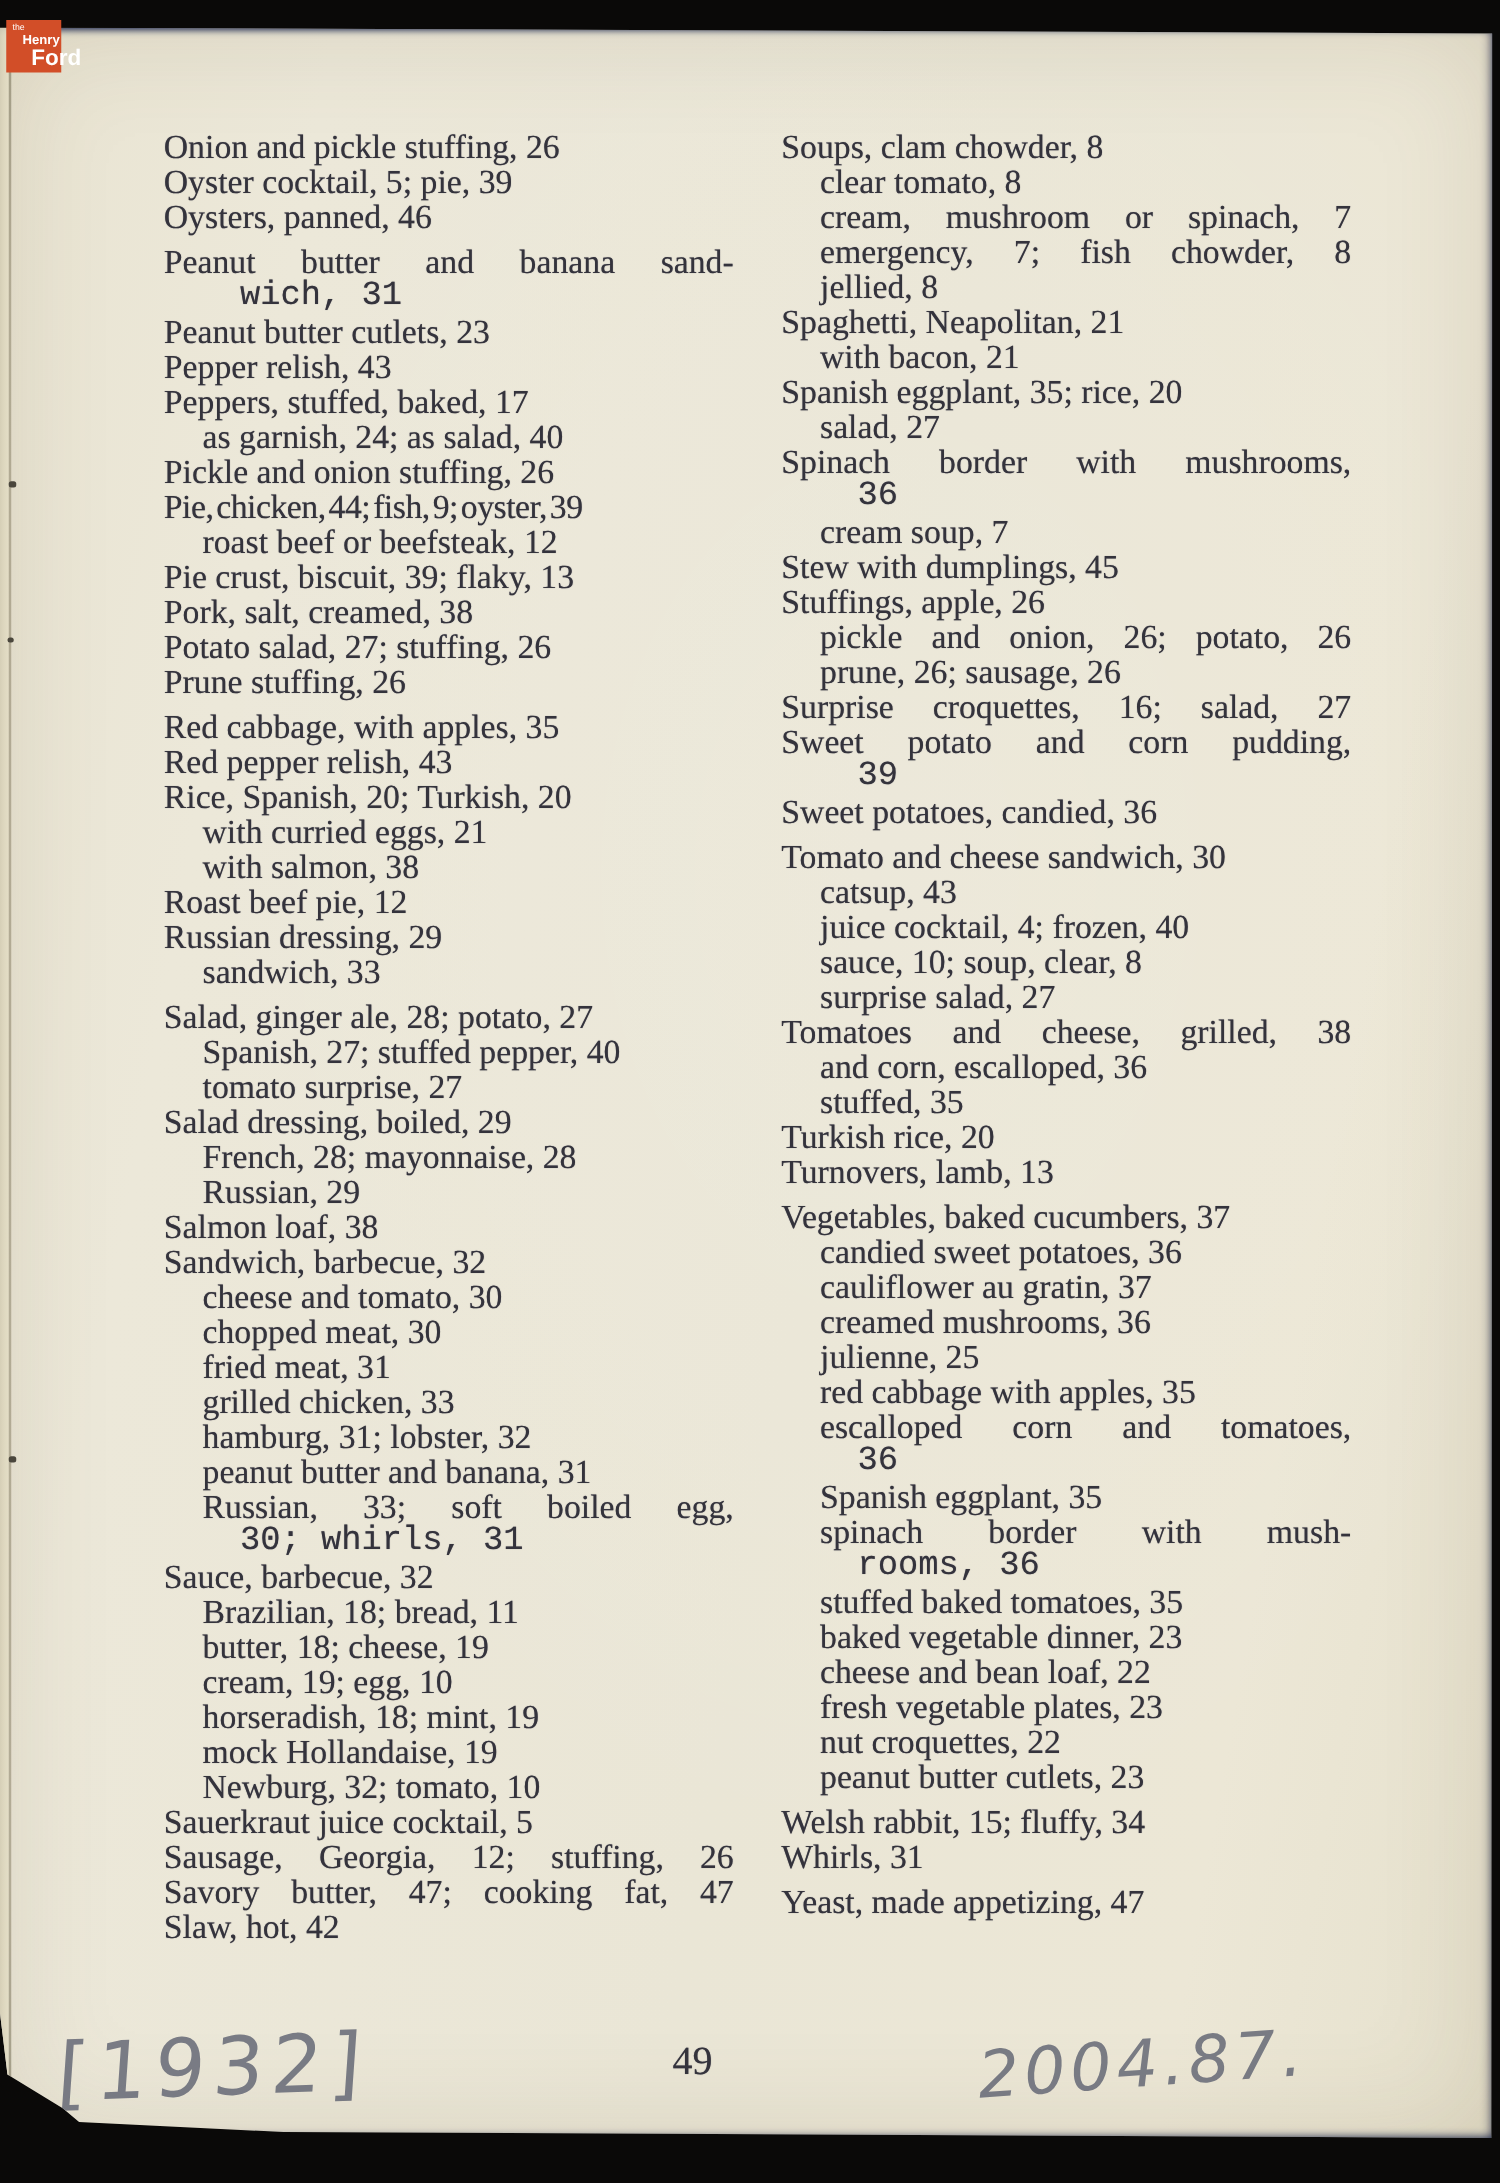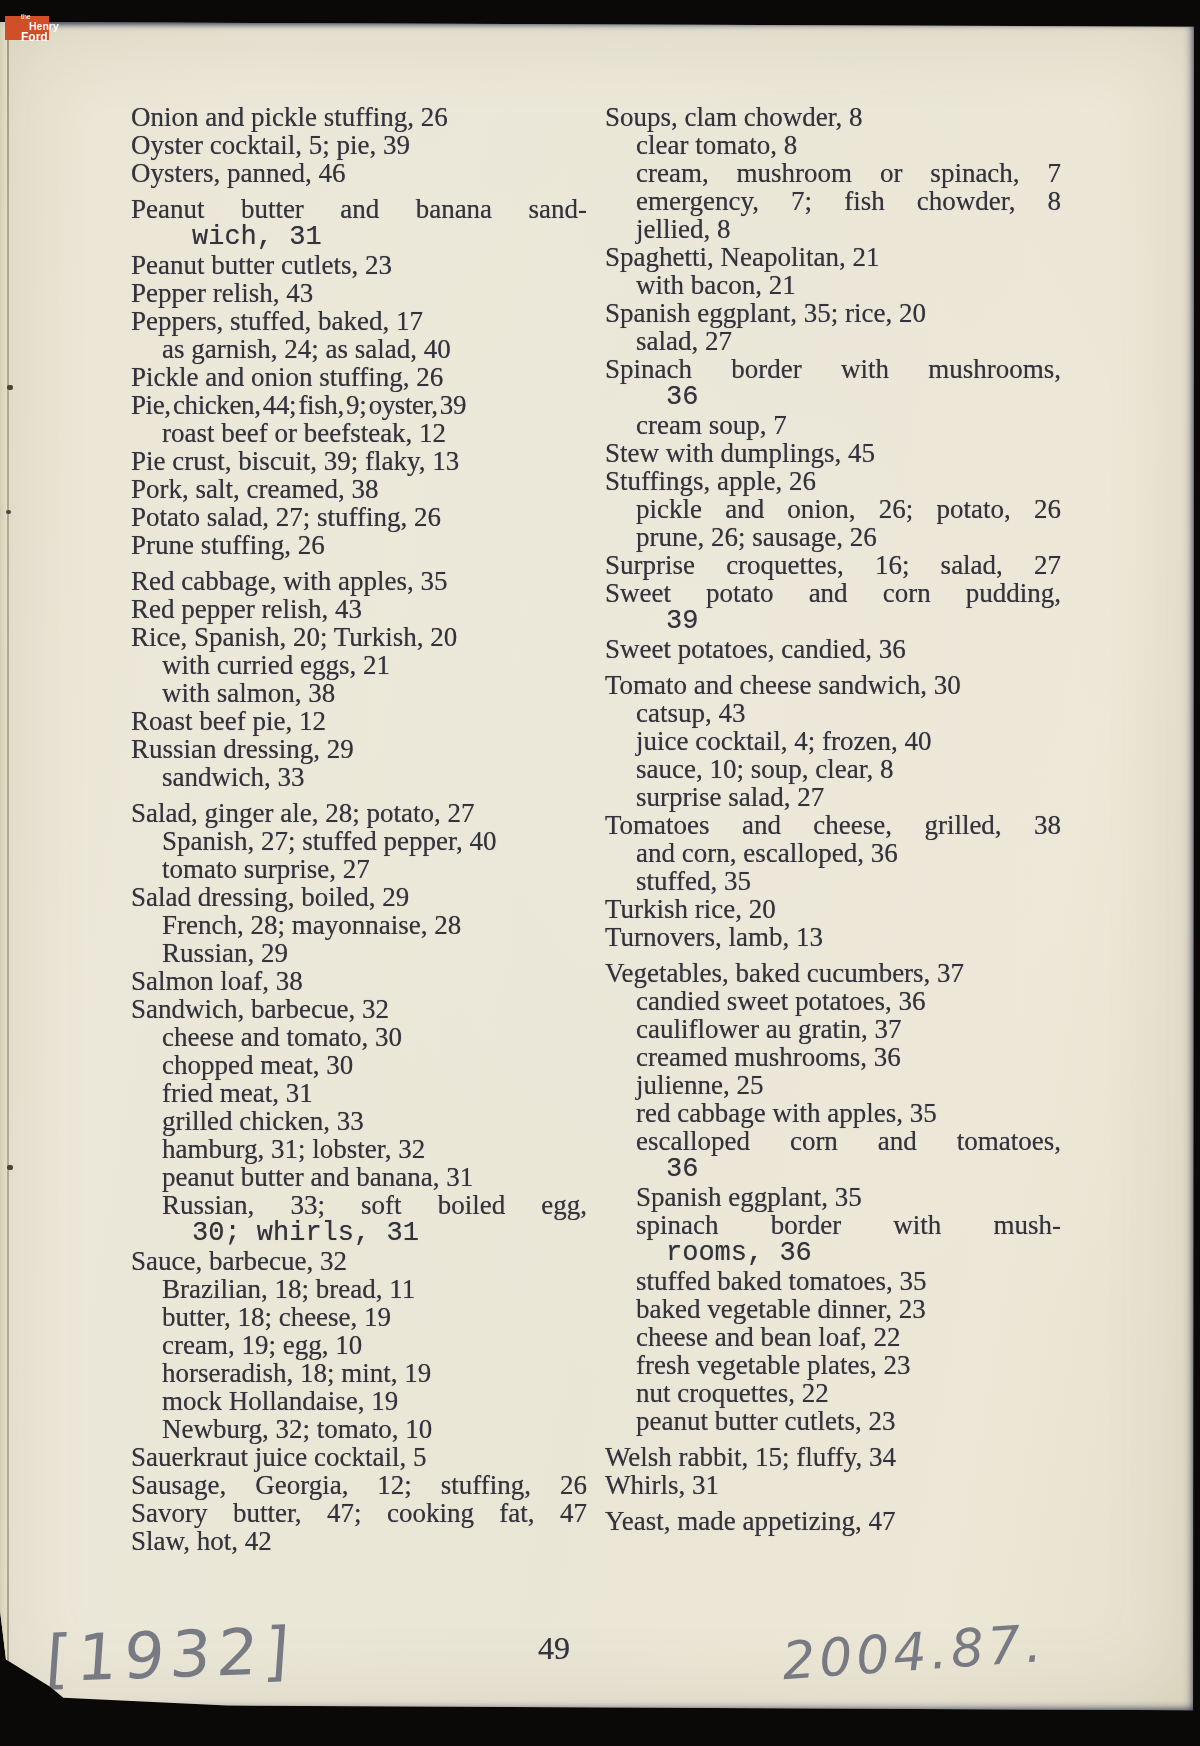--- a/index.html
+++ b/index.html
@@ -28,38 +28,38 @@
   }
   .edge-sliver{
     position:absolute;left:0;top:0;width:7px;height:100%;
     background:linear-gradient(90deg,#d9d2b8,#e4dec6);
     opacity:.9;
   }
   .speck{position:absolute;background:#4a463c;border-radius:2px;}
 
   
   .logo{
-    position:absolute;left:5px;top:16px;width:44px;height:24px;
+    position:absolute;left:5px;top:16px;width:44px;height:42px;
     background:#d24e28;
     color:#fff;display:flex;flex-direction:column;justify-content:center;
-    padding:2px 2px 2px 15px;box-sizing:border-box;
+    padding:2px 2px 2px 4px;box-sizing:border-box;
     font-family:"Liberation Sans", sans-serif;line-height:1;
   }
   .logo .l-the{font-size:7px;margin:0 0 1px 1px;}
   .logo .l-henry{font-size:10.5px;font-weight:bold;margin-left:9px;}
-  .logo .l-ford{font-size:12px;font-weight:bold;margin-left:1px;}
+  .logo .l-ford{font-size:18px;font-weight:bold;margin-left:16px;}
 
   
   .col{
     position:absolute;top:81px;width:456px;
     color:#34333c;font-size:27px;line-height:28px;
     text-shadow:0 0 0.7px rgba(44,44,64,.6);
   }
   .col-left{left:131px;}
-  .col-right{left:605px;}
+  .col-right{left:625px;}
   .line{white-space:nowrap;}
   .line.i1{padding-left:31px;}
   .line.i2{padding-left:61px;font-family:Liberation Mono, monospace;}
   .line.gap{margin-top:8px;}
   .line.j{white-space:normal;text-align:justify;text-align-last:justify;}
   .line.tt{word-spacing:-4px;letter-spacing:-0.4px;}
 
   
   .page-number{
     position:absolute;left:538px;top:1608px;

